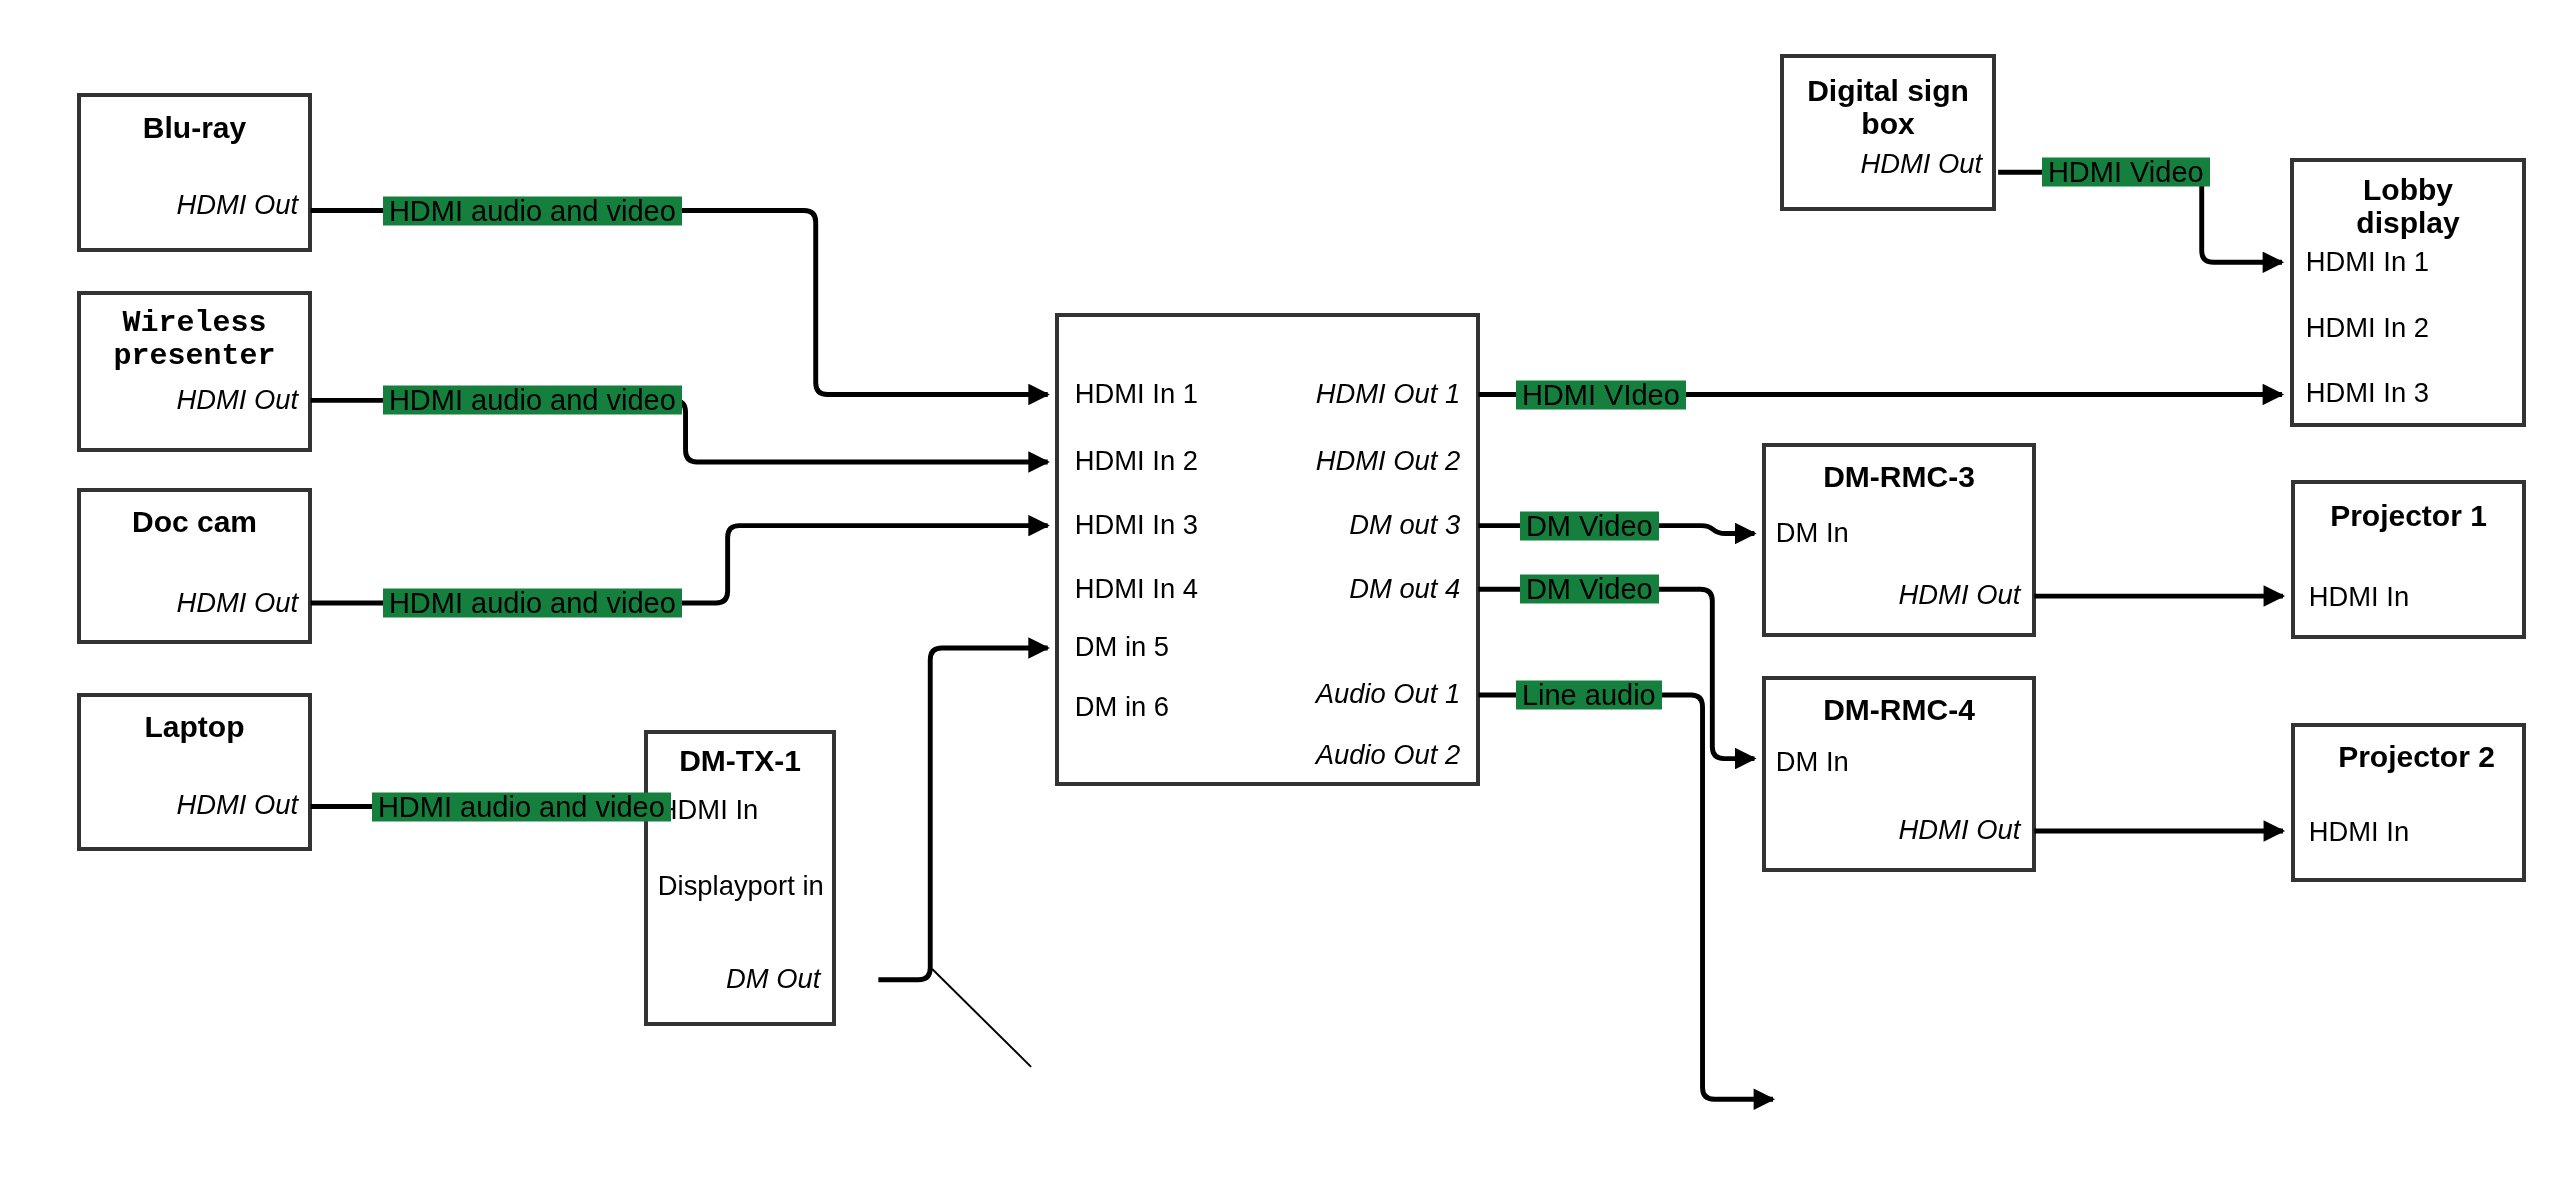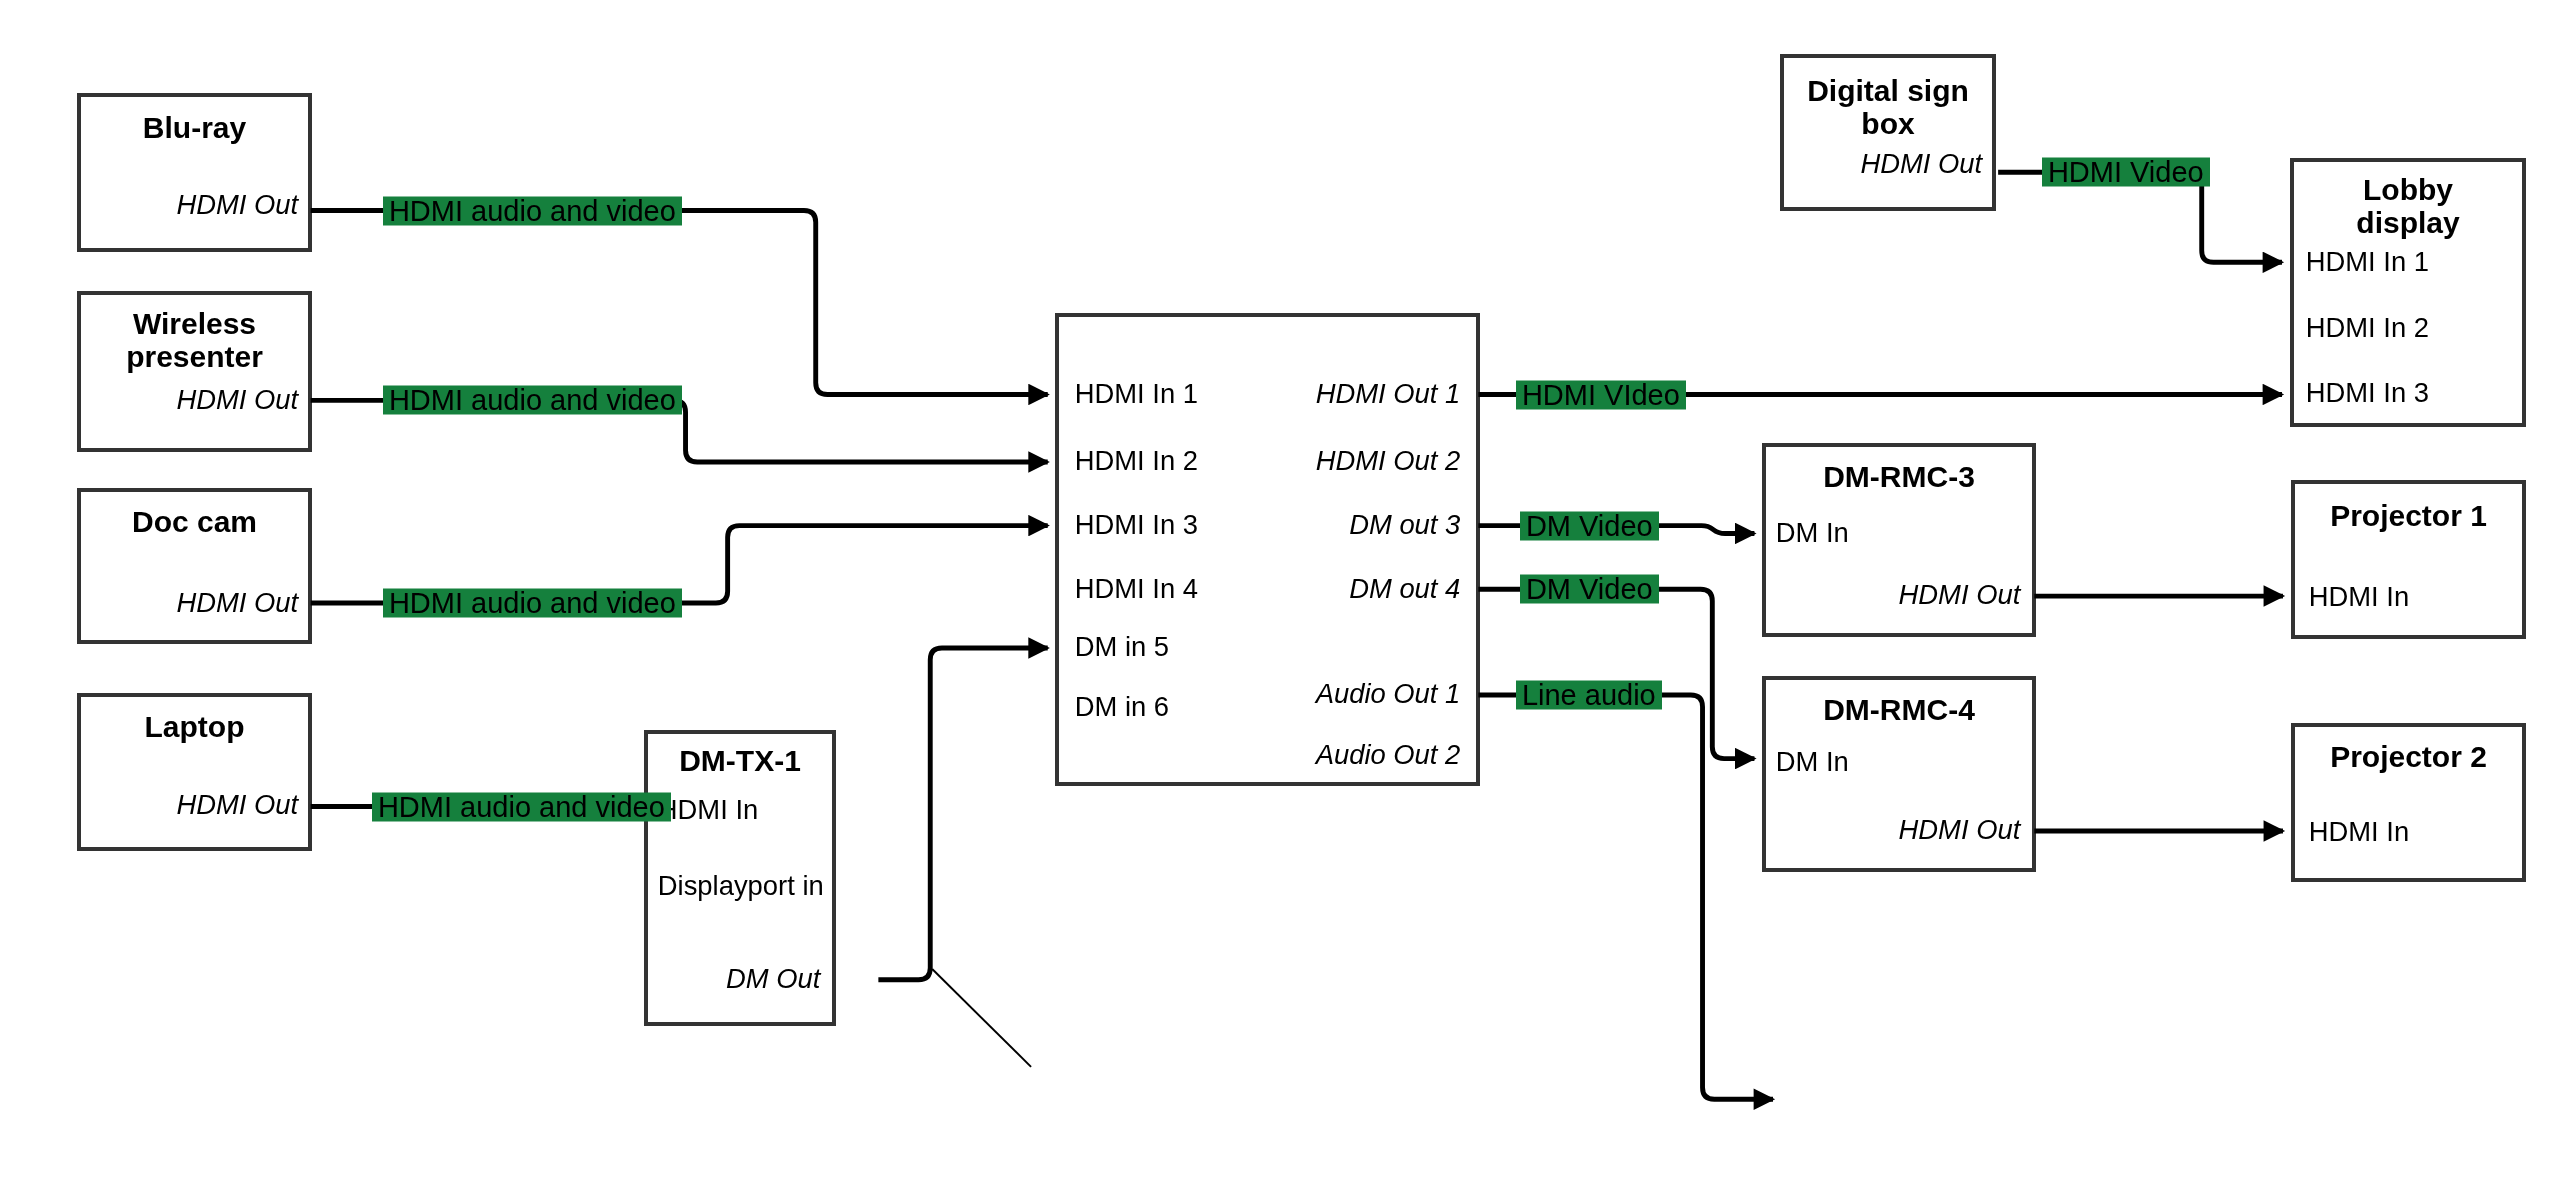--- a/index.html
+++ b/index.html
@@ -92,21 +92,21 @@
       <path d="M 952 990 L 1053 1090" stroke-width="2"></path>
     </g>
   </svg>
 
   <div class="node" style="left:77px;top:93px;width:235px;height:159px;">
     <div class="node-title" style="top:13.7px;">Blu-ray</div>
     <div class="port right" style="top:93px;right:9.8px;">HDMI Out</div>
   </div>
 
   <div class="node" style="left:77px;top:291px;width:235px;height:161px;">
-    <div class="node-title" style="top:11.7px;max-width:196px;">Wireless presenter</div>
+    <div class="node-title" style="top:11.7px;max-width:196px;font-family:Liberation Mono, monospace;">Wireless presenter</div>
     <div class="port right" style="top:90px;right:9.8px;">HDMI Out</div>
   </div>
 
   <div class="node" style="left:77px;top:488px;width:235px;height:156px;">
     <div class="node-title" style="top:12.7px;">Doc cam</div>
     <div class="port right" style="top:96px;right:9.8px;">HDMI Out</div>
   </div>
 
   <div class="node" style="left:77px;top:693px;width:235px;height:158px;">
     <div class="node-title" style="top:12.7px;">Laptop</div>
@@ -158,21 +158,21 @@
     <div class="port" style="top:98px;left:13.7px;">HDMI In</div>
   </div>
 
   <div class="node" style="left:1762px;top:676px;width:274px;height:196px;">
     <div class="node-title" style="top:12.7px;">DM-RMC-4</div>
     <div class="port" style="top:67px;left:9.8px;">DM In</div>
     <div class="port right" style="top:135px;right:11.7px;">HDMI Out</div>
   </div>
 
   <div class="node" style="left:2291px;top:723px;width:235px;height:159px;">
-    <div class="node-title" style="top:12.7px;">Projector 2</div>
+    <div class="node-title" style="top:12.7px;margin-left:8px;">Projector 2</div>
     <div class="port" style="top:90px;left:13.7px;">HDMI In</div>
   </div>
 
 
   <div class="conn-label" style="left:383px;top:211px;">HDMI audio and video</div>
   <div class="conn-label" style="left:383px;top:400px;">HDMI audio and video</div>
   <div class="conn-label" style="left:383px;top:603px;">HDMI audio and video</div>
   <div class="conn-label" style="left:372px;top:807px;">HDMI audio and video</div>
   <div class="conn-label" style="left:1516px;top:395px;">HDMI VIdeo</div>
   <div class="conn-label" style="left:1520px;top:526px;">DM Video</div>

